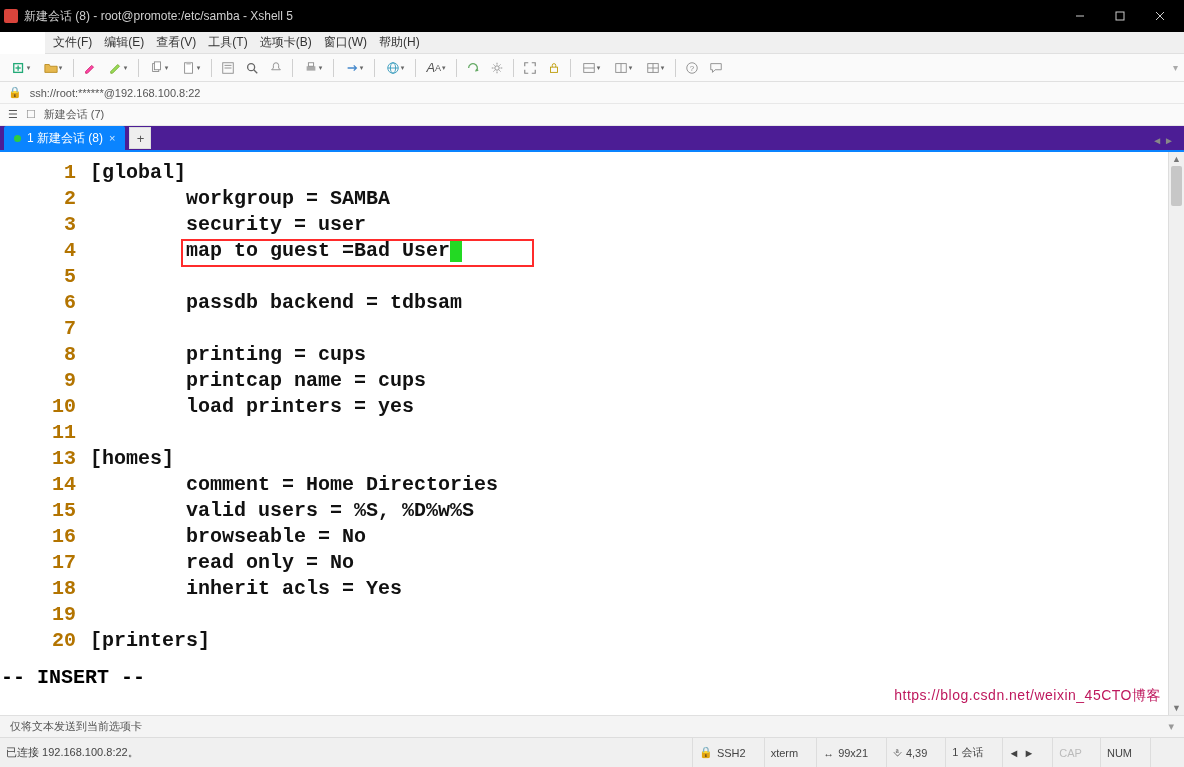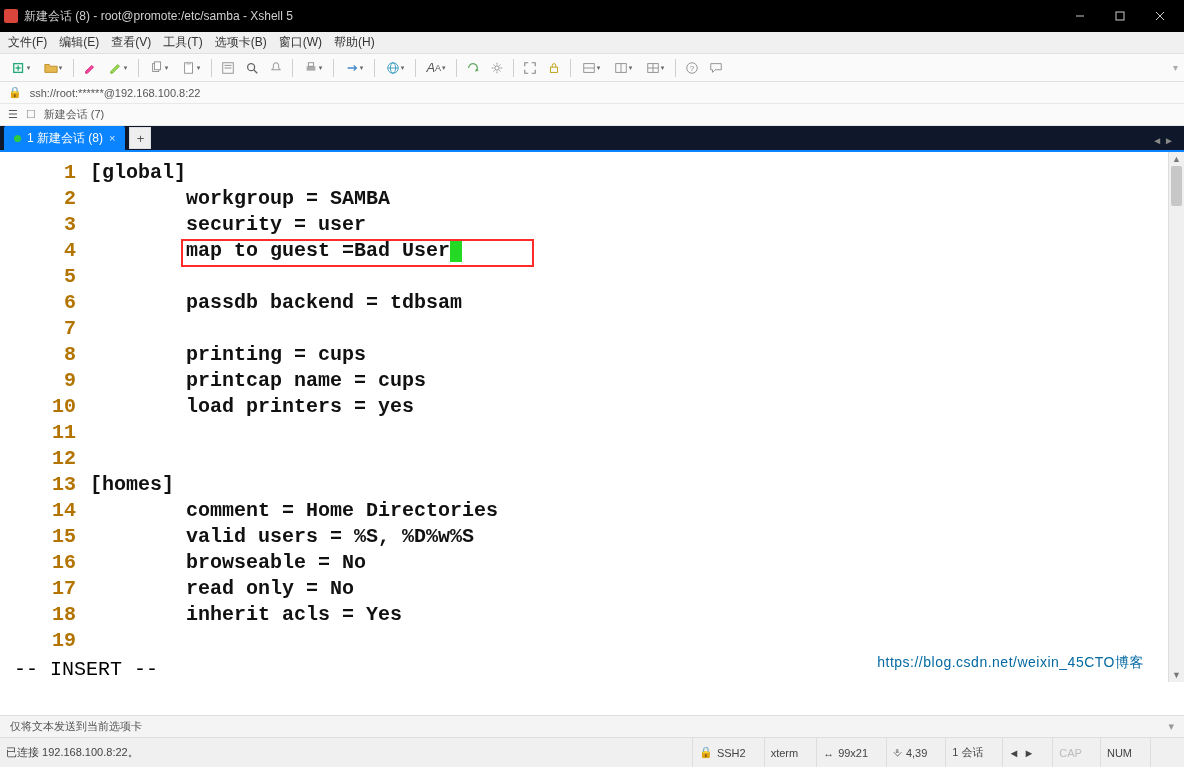--- a/index.html
+++ b/index.html
@@ -7,71 +7,71 @@
     
     
     .titlebar { background: #000; color: #d0d0d0; height: 32px; display: flex; align-items: center; padding: 0 4px; }
     .titlebar-icon { width: 14px; height: 14px; background: #d9443b; border-radius: 2px; margin-right: 6px; }
     .titlebar-text { flex: 1; font-size: 12px; }
     .win-controls { display: flex; gap: 0; }
     .win-btn { width: 40px; height: 24px; display: flex; align-items: center; justify-content: center; color: #ccc; }
     .win-btn svg { width: 10px; height: 10px; }
     
     
-    .menubar { background: #f0f0f0; height: 22px; display: flex; align-items: center; padding: 0 8px; gap: 12px; border-bottom: 1px solid #e0e0e0; }
+    .menubar { background: #f0f0f0; height: 22px; display: flex; align-items: center; padding: 0 8px; gap: 12px; border-bottom: 1px solid #e0e0e0; margin-left: 45px; }
     .menu-item { font-size: 12px; color: #333; }
     
     
     .toolbar { background: #fafafa; height: 28px; display: flex; align-items: center; padding: 0 6px; gap: 2px; border-bottom: 1px solid #e0e0e0; position: relative; }
     .tbtn { width: 22px; height: 22px; display: flex; align-items: center; justify-content: center; color: #555; border-radius: 2px; }
     .tbtn.wd { width: 30px; }
     .tbtn svg { width: 14px; height: 14px; }
     .tsep { width: 1px; height: 18px; background: #d0d0d0; margin: 0 3px; }
     .dd-arrow::after { content: "▾"; font-size: 7px; margin-left: 1px; color: #666; }
     
     
     .addr-row { background: #fafafa; height: 22px; display: flex; align-items: center; padding: 0 8px; gap: 8px; border-bottom: 1px solid #e8e8e8; font-size: 11px; color: #555; }
     .addr-row .lock-icon { color: #888; }
     .addr-row .bm-icon { color: #888; }
     
     
-    .tabbar { background: #0f172a; height: 26px; display: flex; align-items: flex-end; padding: 0 4px; border-bottom: 2px solid #0a84ff; }
+    .tabbar { background: #4c1d95; height: 26px; display: flex; align-items: flex-end; padding: 0 4px; border-bottom: 2px solid #0a84ff; }
     .tab { display: flex; align-items: center; gap: 6px; padding: 4px 10px 4px 10px; background: #0a84ff; color: #fff; font-size: 12px; border-radius: 2px 2px 0 0; height: 24px; }
     .tab .dot { width: 7px; height: 7px; background: #2ecc40; border-radius: 50%; }
     .tab .tab-close { font-size: 11px; opacity: .8; }
     .tab-add { width: 22px; height: 22px; display: flex; align-items: center; justify-content: center; background: #eee; border: 1px solid #ddd; margin-left: 4px; margin-bottom: 1px; font-size: 13px; color: #555; }
     .tabbar-right { margin-left: auto; display: flex; gap: 2px; padding-right: 6px; padding-bottom: 4px; color: #888; font-size: 10px; }
     
     
     .editor { flex: 1; background: #fff; overflow: auto; position: relative; display: flex; flex-direction: column; }
     .editor-lines { font-family: "Consolas","Courier New",monospace; font-size: 20px; line-height: 26px; padding: 8px 0 0 0; }
     .line { display: flex; white-space: pre; }
     .gutter { width: 90px; text-align: right; padding-right: 14px; color: #b37400; font-weight: 600; }
     .code { color: #111; font-weight: 600; }
     .highlight-box { position: absolute; border: 2px solid #ff2b2b; pointer-events: none; }
     .cursor-block { display: inline-block; width: 12px; height: 22px; background: #23d923; vertical-align: text-bottom; }
-    .insert-line { font-family: "Consolas","Courier New",monospace; font-size: 20px; font-weight: 400; padding-left: 14px; margin-top: 4px; }
+    .insert-line { font-family: "Consolas","Courier New",monospace; font-size: 20px; font-weight: 700; padding-left: 1px; margin-top: 12px; }
     
     
     .vscroll { position: absolute; right: 0; top: 0; bottom: 0; width: 16px; background: #f0f0f0; border-left: 1px solid #ddd; }
     .vscroll .thumb { position: absolute; top: 14px; left: 2px; right: 2px; height: 40px; background: #c7c7c7; border-radius: 2px; }
     .vscroll .arrow { position: absolute; left: 0; right: 0; height: 14px; display: flex; align-items: center; justify-content: center; font-size: 9px; color: #777; }
     .vscroll .arrow.up { top: 0; }
     .vscroll .arrow.down { bottom: 0; }
     
     
-    .info-row { background: #f4f4f4; height: 22px; border-top: 1px solid #e0e0e0; display: flex; align-items: center; padding: 0 10px; font-size: 11px; color: #555; margin-top: 33px; }
+    .info-row { background: #f4f4f4; height: 22px; border-top: 1px solid #e0e0e0; display: flex; align-items: center; padding: 0 10px; font-size: 11px; color: #555; }
     .info-row .spacer { flex: 1; }
     
     
     .statusbar { background: #f0f0f0; height: 30px; border-top: 1px solid #ddd; display: flex; align-items: center; padding: 0 6px; font-size: 11px; color: #444; gap: 12px; }
     .statusbar .spacer { flex: 1; }
     .stat-seg { display: flex; align-items: center; gap: 4px; padding: 0 6px; border-left: 1px solid #ddd; height: 100%; }
     .stat-seg:first-of-type { border-left: none; }
-    .watermark { position: absolute; right: 40px; bottom: 10px; color: #0369a1; font-size: 14px; font-family: Arial; letter-spacing: 0.5px; }
+    .watermark { position: absolute; right: 23px; bottom: 10px; color: #be185d; font-size: 14px; font-family: Arial; letter-spacing: 0.5px; }
   </style>
 </head>
 <body>
 
 <div class="titlebar">
   <div class="titlebar-icon"></div>
   <div class="titlebar-text">新建会话 (8) - root@promote:/etc/samba - Xshell 5</div>
   <div class="win-controls">
     <div class="win-btn">
         <svg viewBox="0 0 10 10">
@@ -274,28 +274,28 @@
       <div class="line"><span class="gutter">2</span><span class="code">        workgroup = SAMBA</span></div>
       <div class="line"><span class="gutter">3</span><span class="code">        security = user</span></div>
       <div class="line"><span class="gutter">4</span><span class="code">        map to guest =Bad User<span class="cursor-block"></span></span></div>
       <div class="line"><span class="gutter">5</span><span class="code"></span></div>
       <div class="line"><span class="gutter">6</span><span class="code">        passdb backend = tdbsam</span></div>
       <div class="line"><span class="gutter">7</span><span class="code"></span></div>
       <div class="line"><span class="gutter">8</span><span class="code">        printing = cups</span></div>
       <div class="line"><span class="gutter">9</span><span class="code">        printcap name = cups</span></div>
       <div class="line"><span class="gutter">10</span><span class="code">        load printers = yes</span></div>
       <div class="line"><span class="gutter">11</span></div>
-      <div class="line"><span class="gutter">12</span><span class="code"></span></div>
       <div class="line"><span class="gutter">13</span><span class="code">[homes]</span></div>
       <div class="line"><span class="gutter">14</span><span class="code">        comment = Home Directories</span></div>
       <div class="line"><span class="gutter">15</span><span class="code">        valid users = %S, %D%w%S</span></div>
       <div class="line"><span class="gutter">16</span><span class="code">        browseable = No</span></div>
       <div class="line"><span class="gutter">17</span><span class="code">        read only = No</span></div>
       <div class="line"><span class="gutter">18</span><span class="code">        inherit acls = Yes</span></div>
       <div class="line"><span class="gutter">19</span><span class="code"></span></div>
+      <div class="line"><span class="gutter">20</span><span class="code">[printers]</span></div>
     </div>
   <div class="insert-line">-- INSERT --</div>
   <div class="highlight-box" id="hl-box" style="left: 181px; top: 87px; width: 353px; height: 28px;"></div>
   <div class="vscroll">
     <div class="arrow up">▲</div>
     <div class="thumb"></div>
     <div class="arrow down">▼</div>
   </div>
   <div class="watermark">https://blog.csdn.net/weixin_45CTO博客</div>
 </div>

